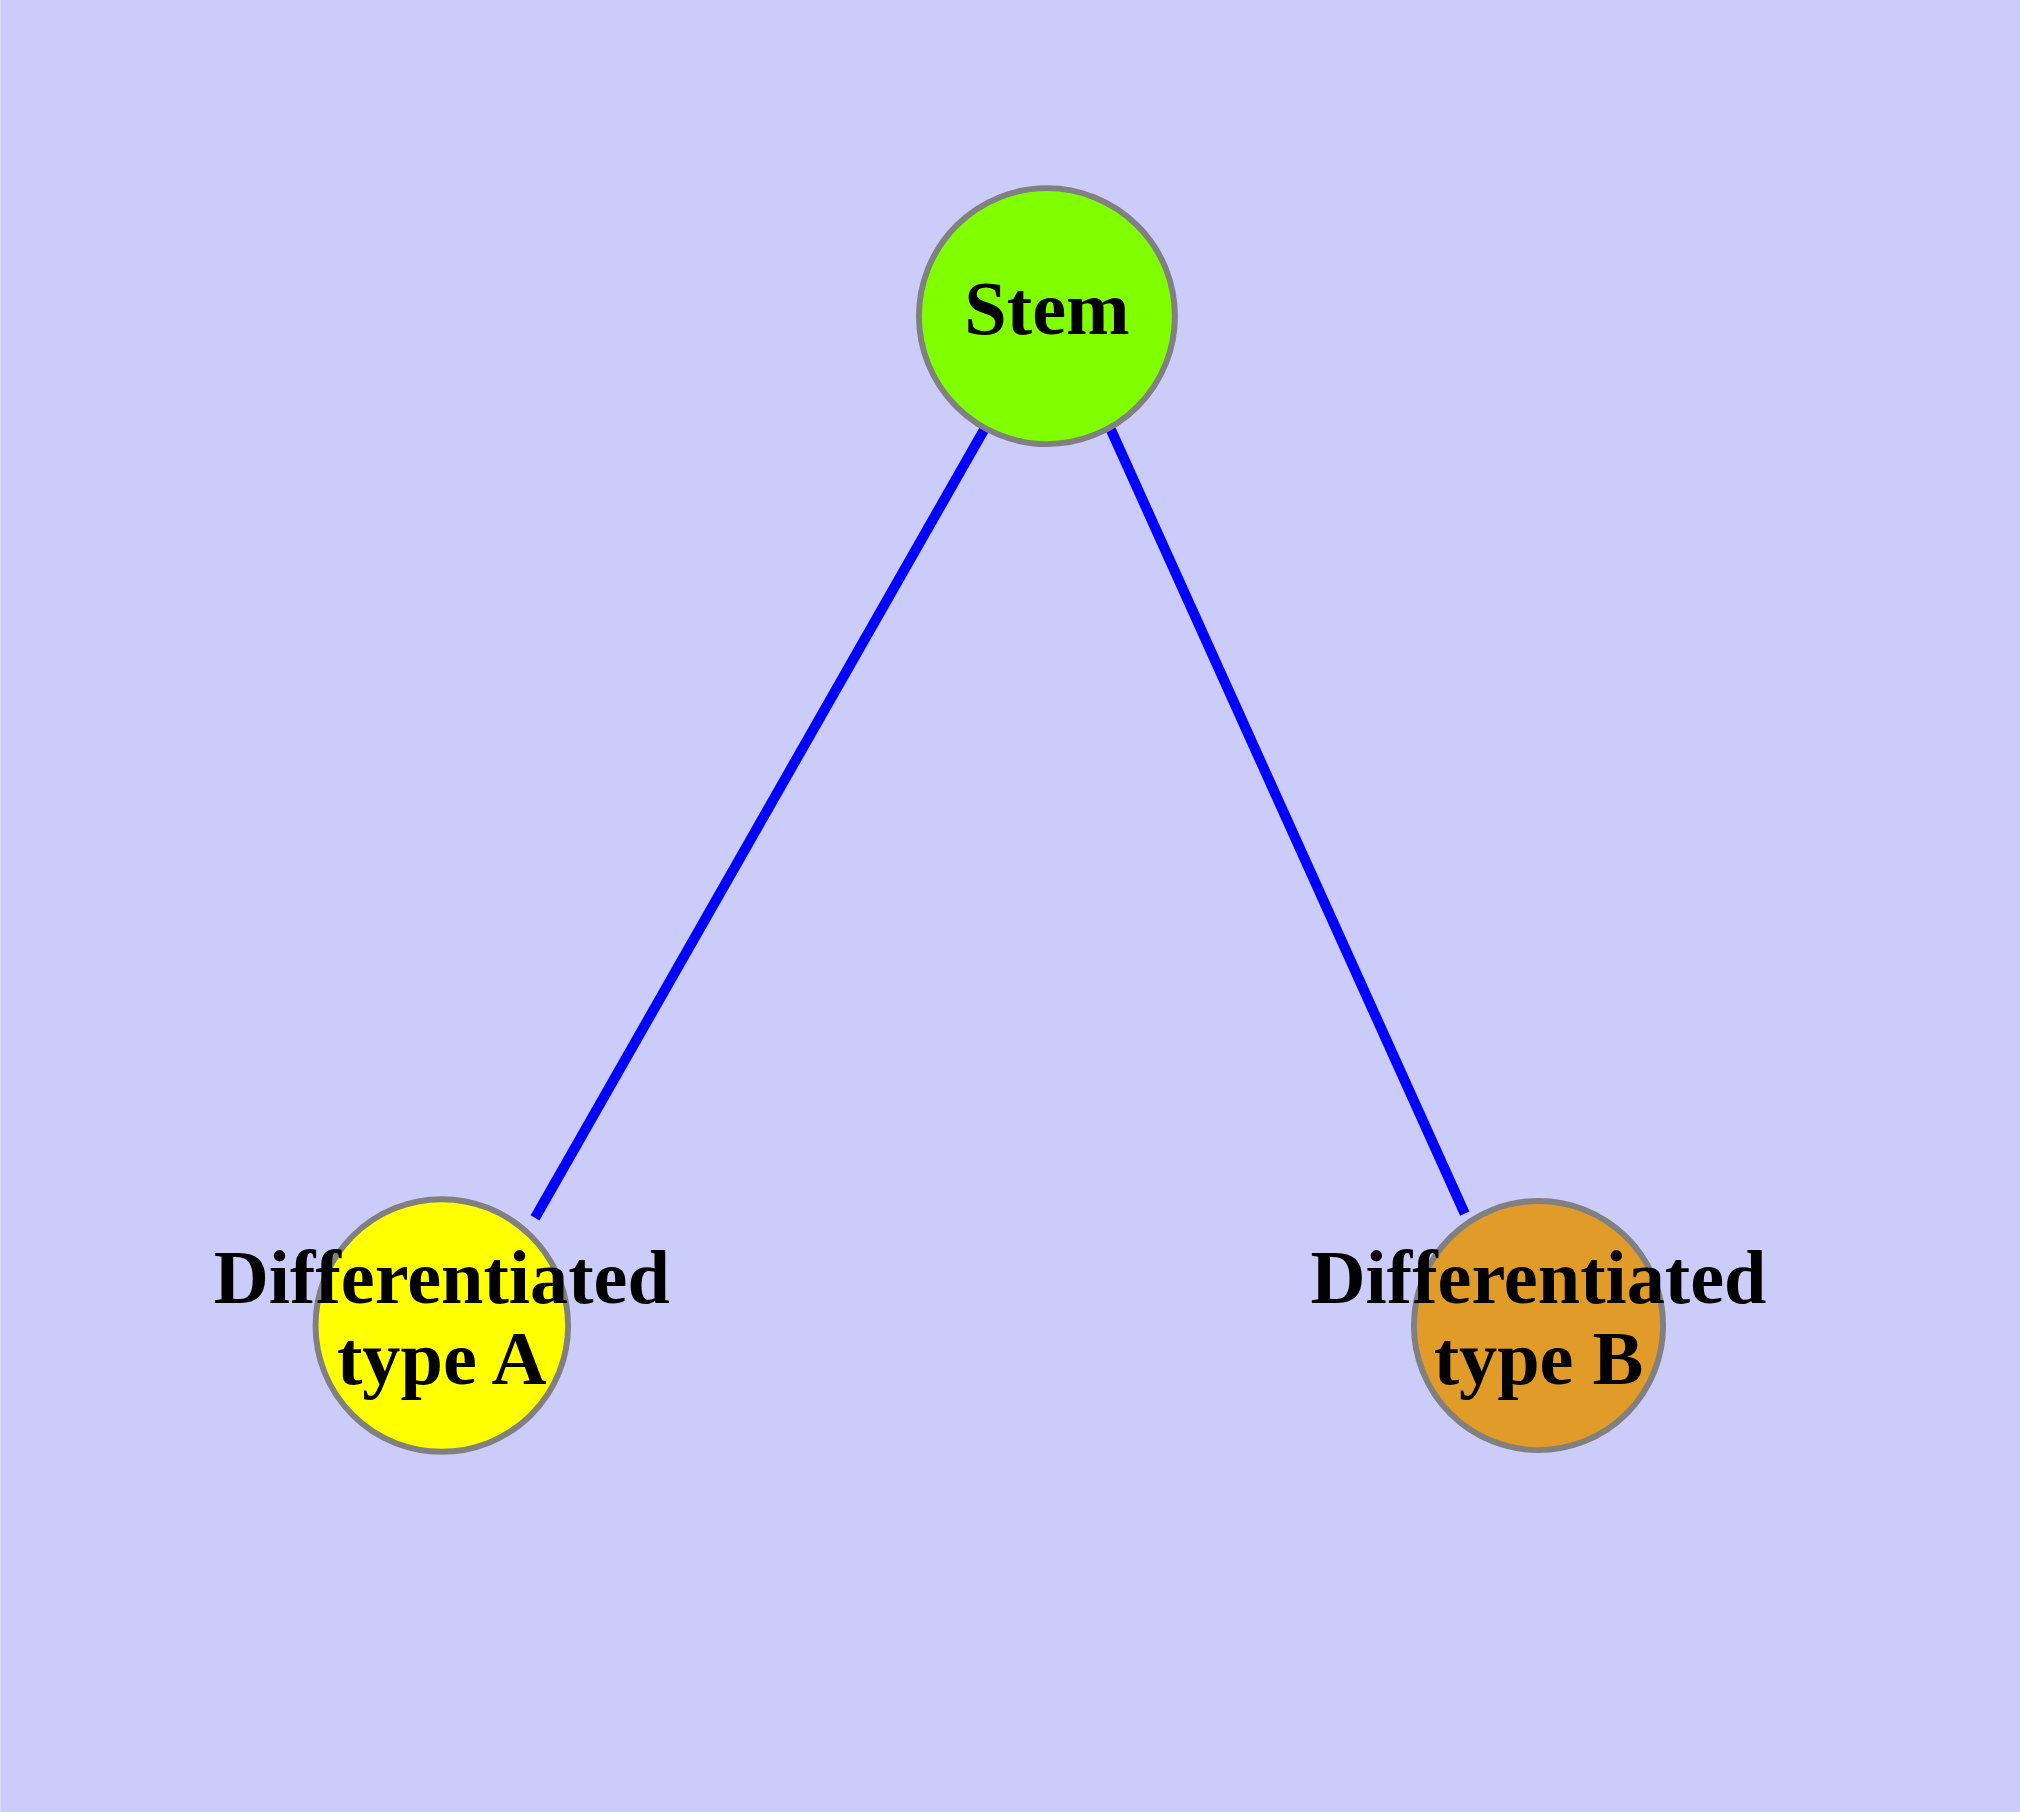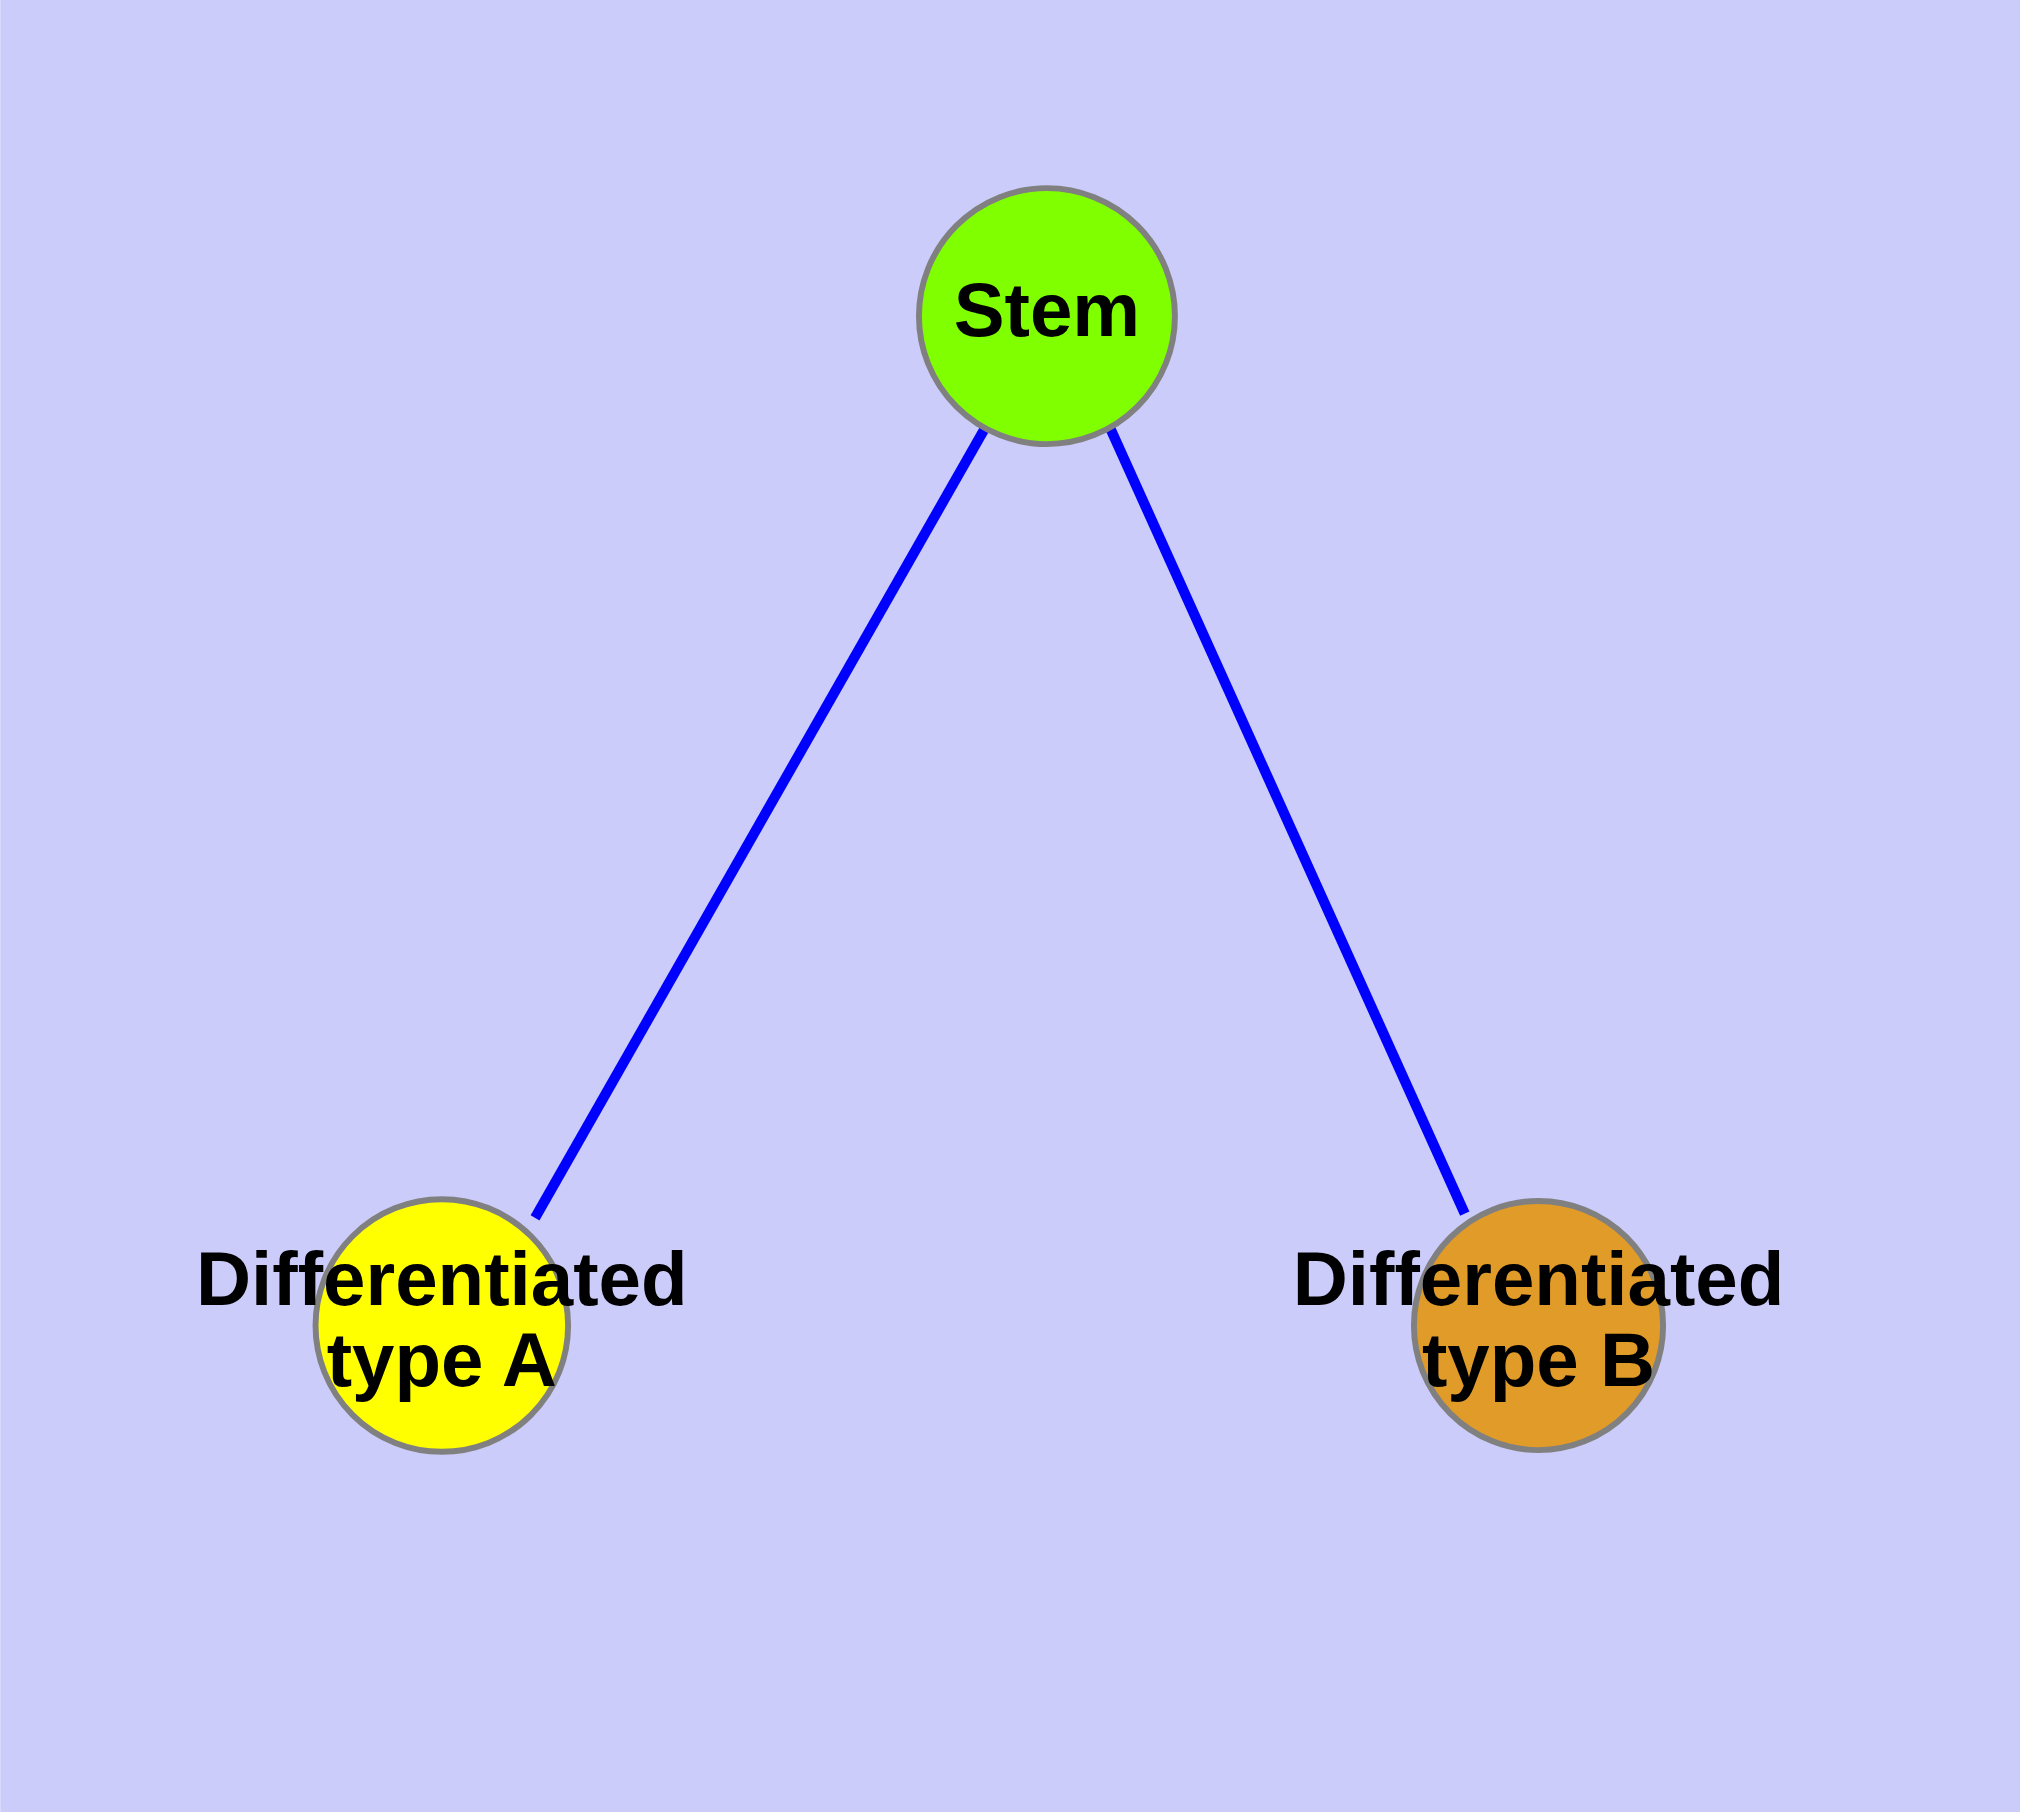--- a/index.html
+++ b/index.html
@@ -5,21 +5,21 @@
   html, body {
     margin: 0;
     padding: 0;
     background: #ffffff;
   }
   #canvas {
     position: relative;
     width: 2021px;
     height: 1812px;
     overflow: hidden;
-    font-family: Liberation Sans, sans-serif;
+    font-family: Liberation Serif, serif;
   }
   #graph-svg {
     position: absolute;
     top: 0;
     left: 0;
     width: 2021px;
     height: 1812px;
     display: block;
   }
   .node-label {

